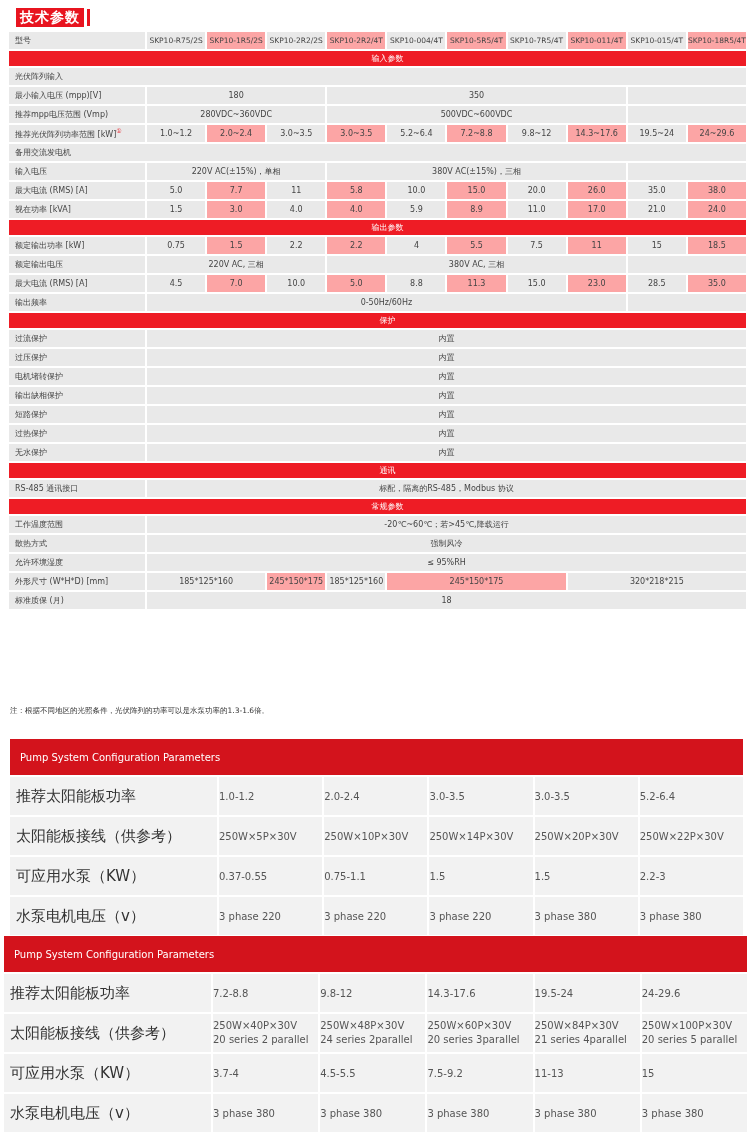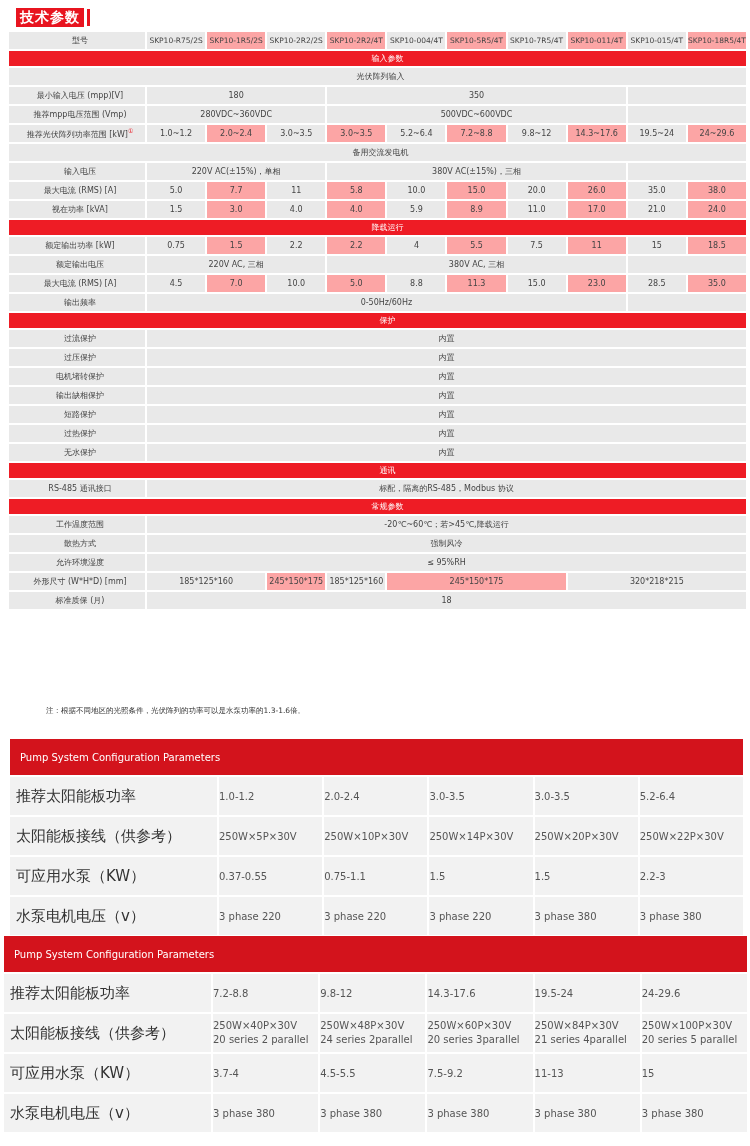--- a/index.html
+++ b/index.html
@@ -3,27 +3,27 @@
 <meta charset="utf-8">
 <style>
   * { box-sizing: border-box; margin: 0; padding: 0; }
   body { width: 750px; height: 1146px; background: #ffffff; font-family: "DejaVu Sans", sans-serif; color: #333; position: relative; overflow: hidden; }
   .title-wrap { position: absolute; left: 16px; top: 7px; height: 20px; display: flex; align-items: center; }
   .title-badge { background: #e8141f; color: #fff; font-size: 14px; font-weight: bold; padding: 1px 4px; line-height: 17px; letter-spacing: 1px; }
   .title-bar { width: 3px; height: 17px; background: #e8141f; margin-left: 3px; }
 
   .spec { position: absolute; left: 7px; top: 30px; width: 741px; border-collapse: separate; border-spacing: 2px; table-layout: fixed; font-size: 8px; }
   .spec td { background: #e9e9e9; height: 17px; text-align: center; white-space: nowrap; overflow: hidden; color: #444; padding: 0; }
-  .spec td.lbl { text-align: center; padding-left: 6px; width: 136px; }
+  .spec td.lbl { text-align: left; padding-left: 6px; width: 136px; }
   .spec td.dk { background: #fca5a5; }
   .spec tr.sec td { background: #ee1c25; color: #fff; text-align: center; padding-left: 20px; height: 15px; }
   .spec td.hdr { font-size: 7.5px; }
   .spec sup { color: #e8141f; font-size: 6px; }
 
-  .note { position: absolute; left: 10px; top: 706px; font-size: 7.5px; color: #333; margin-left: 36px; }
+  .note { position: absolute; left: 10px; top: 706px; font-size: 7.5px; color: #333; }
 
   .pump { position: absolute; border-collapse: separate; border-spacing: 2px; table-layout: fixed; }
   .pump .ph td { background: #d3131c; color: #fff; font-size: 10px; text-align: left; padding-left: 10px; height: 36px; }
   .pump td { background: #f2f2f2; text-align: left; font-size: 10px; color: #555; height: 38px; }
   .pump td.plbl { text-align: left; padding-left: 6px; font-size: 15px; color: #333; background: #f2f2f2; }
   .pump td.two { font-size: 10px; line-height: 14px; }
   .p1 { left: 8px; top: 737px; width: 737px; }
   .p2 { left: 2px; top: 934px; width: 747px; }
 </style>
 </head>
@@ -122,21 +122,21 @@
     <td>4.0</td>
     <td class="dk">4.0</td>
     <td>5.9</td>
     <td class="dk">8.9</td>
     <td>11.0</td>
     <td class="dk">17.0</td>
     <td>21.0</td>
     <td class="dk">24.0</td>
   </tr>
   <tr class="sec">
-        <td colspan="11">降载运行</td>
+        <td colspan="11">输出参数</td>
       </tr>
   <tr>
     <td class="lbl">额定输出功率 [kW]</td>
     <td>0.75</td>
     <td class="dk">1.5</td>
     <td>2.2</td>
     <td class="dk">2.2</td>
     <td>4</td>
     <td class="dk">5.5</td>
     <td>7.5</td>

